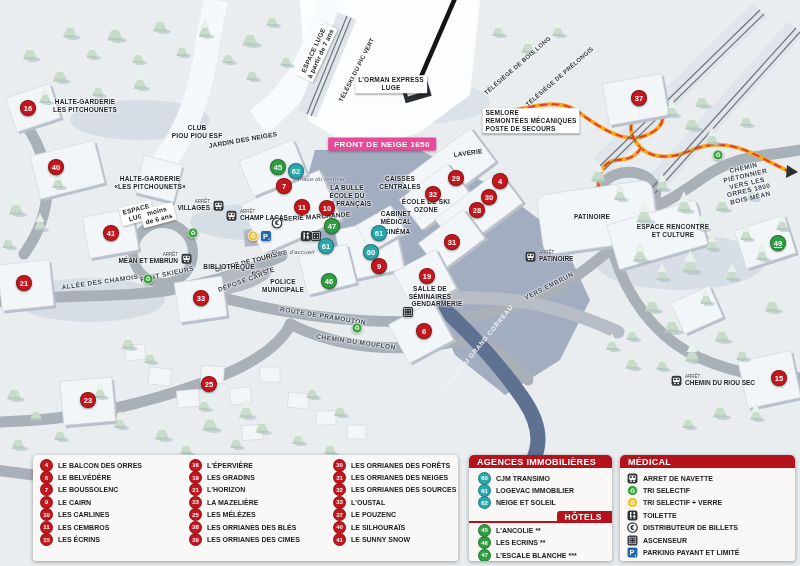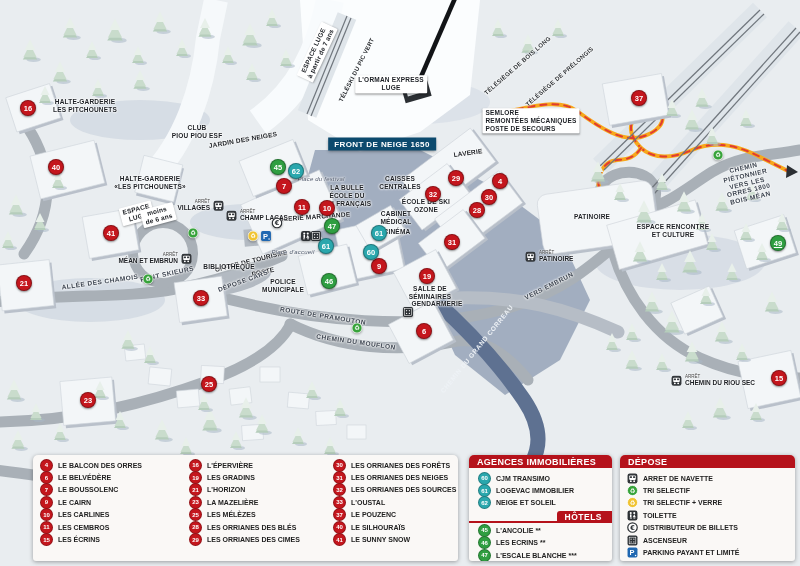--- a/index.html
+++ b/index.html
@@ -38,21 +38,21 @@
   .mapicon{position:absolute;z-index:25;width:11px;height:11px;transform:translate(-50%,-50%);}
   .mapicon svg{width:11px;height:11px;display:block;filter:drop-shadow(0 1px 1px rgba(0,0,0,.35));}
   .busstop{position:absolute;z-index:25;display:flex;align-items:center;gap:3px;
            transform:translate(0,-50%);}
   .busstop .bicon{width:11px;height:11px;flex:0 0 auto;}
   .busstop .bicon svg{width:11px;height:11px;display:block;}
   .busstop .btxt{font-size:6.5px;font-weight:bold;color:#1c1f24;line-height:1.05;
                  text-shadow:0 0 2px #fff,0 0 2px #fff;white-space:nowrap;}
   .busstop .arret{display:block;font-size:4.5px;font-weight:normal;color:#444;}
   #banner{position:absolute;z-index:40;left:382px;top:144px;transform:translate(-50%,-50%);
-          background:#0c4a6e;color:#fff;font-weight:bold;font-size:8px;letter-spacing:.4px;
+          background:#ec4899;color:#fff;font-weight:bold;font-size:8px;letter-spacing:.4px;
           padding:2px 6px;white-space:nowrap;box-shadow:0 1px 3px rgba(0,0,0,.4);}
   
   .card{position:absolute;top:455px;z-index:50;background:#faf8f6;border-radius:5px 5px 3px 3px;
         box-shadow:0 1px 4px rgba(0,0,0,.35);overflow:hidden;height:106px;}
   .card header{background:#b5121b;color:#fff;font-weight:bold;font-size:9px;letter-spacing:.3px;
         height:13px;display:flex;align-items:center;padding:0 8px;}
   #card-res{left:33px;width:425px;}
   #card-ag{left:469px;width:143px;}
   #card-leg{left:620px;width:175px;}
   .cols{display:flex;padding:4px 0 0 7px;}
@@ -715,21 +715,21 @@
           </li>
           <li>
             <span class="dot hotel">47</span>
             <span class="ilabel">L'ESCALE BLANCHE ***</span>
           </li>
         </ul>
     </div>
   </section>
 
   <section class="card" id="card-leg">
-    <header>DÉPOSE</header>
+    <header>MÉDICAL</header>
     <div id="leg-body">
         <ul id="leg-list">
           <li>
             <span class="licon">
               <svg viewBox="0 0 20 20">
                 <rect x="1" y="1" width="18" height="18" rx="4" fill="#33373b"></rect>
                 <rect x="4" y="4.5" width="12" height="8" rx="1.5" fill="#fff"></rect>
                 <rect x="5.2" y="6" width="3.8" height="3" fill="#33373b"></rect>
                 <rect x="11" y="6" width="3.8" height="3" fill="#33373b"></rect>
                 <circle cx="7" cy="14.8" r="1.7" fill="#fff"></circle>

